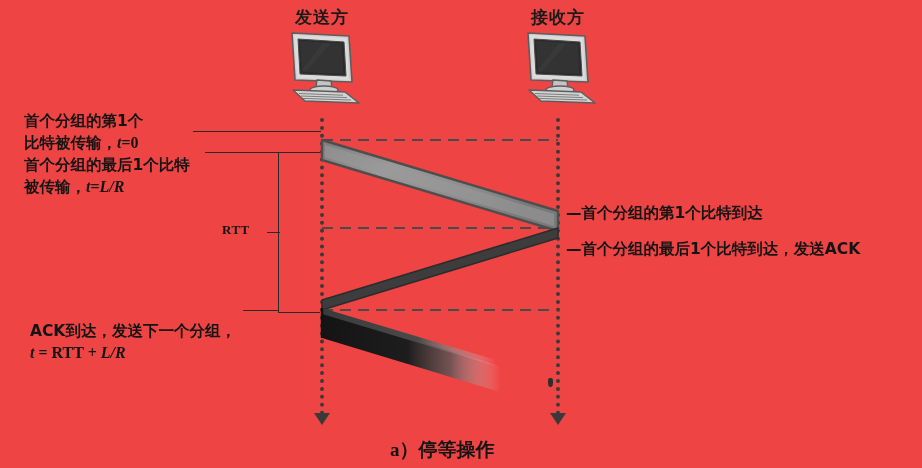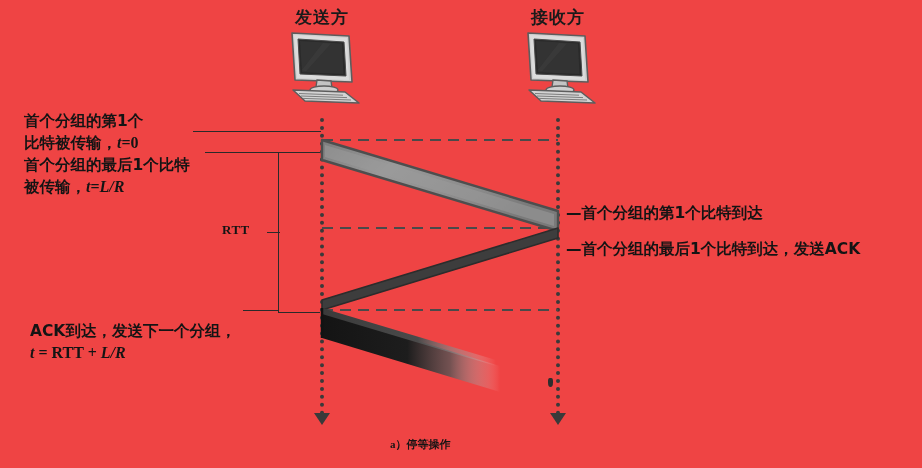--- a/index.html
+++ b/index.html
@@ -60,21 +60,21 @@
     font-family:"DejaVu Sans","Liberation Sans",sans-serif;
     font-weight:bold;font-size:15.5px;line-height:23px;
     color:#141414;white-space:nowrap;
   }
   .rtt-txt{
     font-family:"Liberation Serif","DejaVu Serif",serif;
     font-weight:bold;font-size:13px;color:#141414;letter-spacing:.5px;
   }
   .caption{
     font-family:"DejaVu Sans","Liberation Sans",sans-serif;
-    font-weight:bold;font-size:11px;color:#141414;white-space:nowrap;
+    font-weight:bold;font-size:19px;color:#141414;white-space:nowrap;
   }
   .caption .ser{font-family:"Liberation Serif","DejaVu Serif",serif;}
   svg{display:block;overflow:visible;}
 </style>
 </head>
 <body>
 
 <div id="stage">
 
   <div class="abs node-label" style="left:262px;top:6px;width:120px;">发送方</div>

